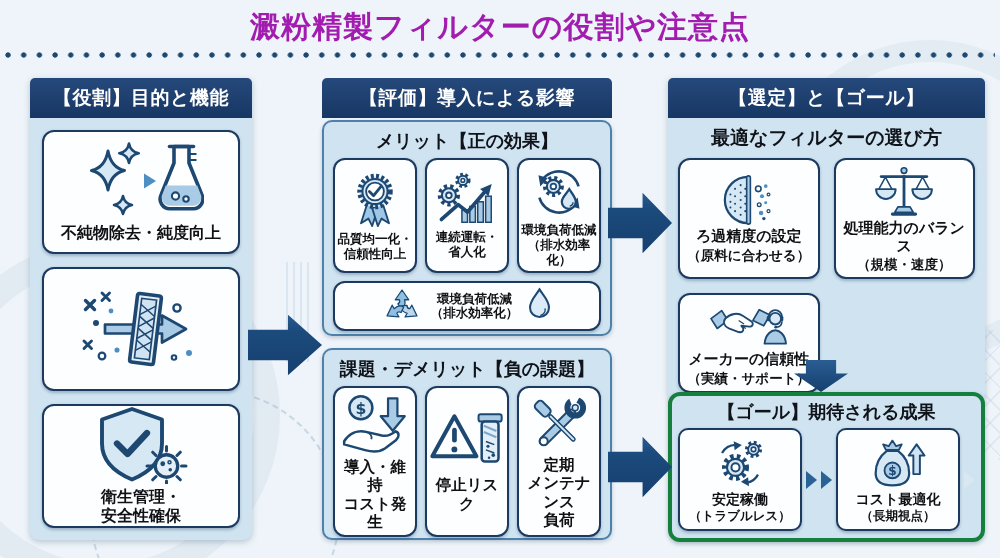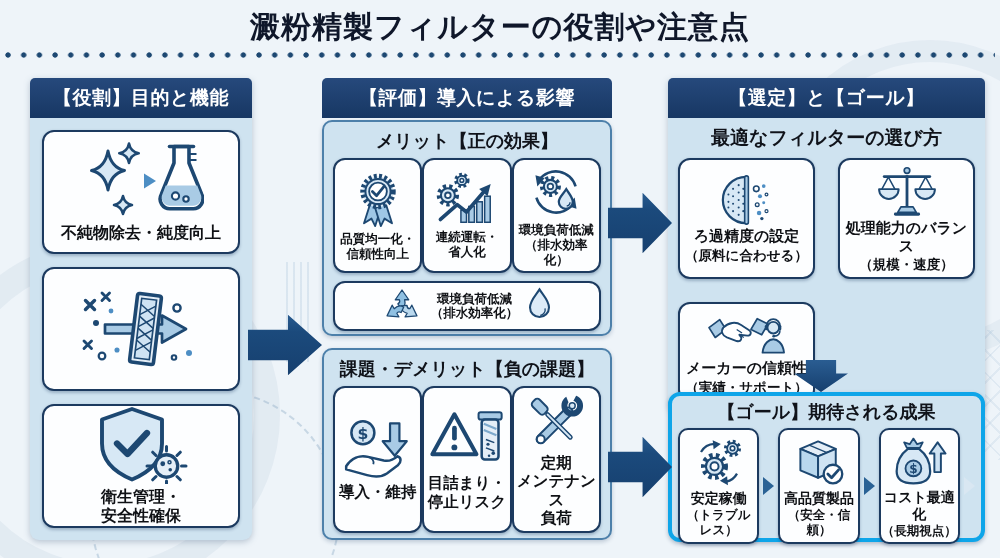--- a/index.html
+++ b/index.html
@@ -20,21 +20,21 @@
     background:
       repeating-linear-gradient(45deg, rgba(120,160,195,.25) 0 2px, transparent 2px 16px),
       repeating-linear-gradient(-45deg, rgba(120,160,195,.25) 0 2px, transparent 2px 16px); }
   .hatch.h2 { left:286px; top:262px; width:26px; height:100px;
     background:repeating-linear-gradient(90deg, rgba(120,160,195,.35) 0 2px, transparent 2px 7px); }
   .hatch.h3 { left:735px; top:270px; width:22px; height:120px;
     background:repeating-linear-gradient(0deg, rgba(120,160,195,.30) 0 2px, transparent 2px 7px); }
 
   
   .title { position:absolute; top:7px; left:0; width:100%; text-align:center;
-    font-size:30px; font-weight:bold; color:#0f172a; letter-spacing:1px; }
+    font-size:30px; font-weight:bold; color:#a21caf; letter-spacing:1px; }
   .dotline { position:absolute; top:52px; left:5px; right:5px; height:6px;
     background-image:radial-gradient(circle at 3px 3px, #1d4872 2.3px, rgba(0,0,0,0) 3px);
     background-size:15.7px 6px; background-repeat:repeat-x; }
 
   
   .colpanel { position:absolute; display:flex; flex-direction:column;
     filter:drop-shadow(0 2px 3px rgba(20,50,90,.25)); }
   .hdr { height:40px; flex:0 0 40px; display:flex; align-items:center; justify-content:center;
     background:linear-gradient(#26497c,#173763); color:#fff; font-weight:bold; font-size:19px;
     border-radius:5px 5px 0 0; letter-spacing:.5px; }
@@ -62,38 +62,38 @@
   #role-body .wbox { flex:1; gap:4px; }
   #role-body .lbl { font-size:16px; }
 
   
   #eval-header { position:absolute; left:322px; top:78px; width:290px; }
   .mid-sub { position:absolute; left:322px; width:290px; padding:4px 9px 26px;
     box-shadow:0 2px 4px rgba(20,50,90,.22); }
   #merit-panel { top:120px; height:216px; }
   #demerit-panel { top:348px; height:192px; }
   .mid-sub .subtitle { font-size:18px; padding:3px 0 5px; }
-  .row3 { flex:1; display:flex; gap:0; }
+  .row3 { flex:1; display:flex; gap:8px; }
   .row3 .wbox { flex:1; gap:3px; padding:4px 2px; }
   #merit-panel .lbl { font-size:12.5px; }
   #demerit-panel .lbl { font-size:15.5px; }
   .banner { margin-top:8px; flex:0 0 50px; flex-direction:row !important; gap:8px; }
   .banner .lbl { font-size:15.5px; }
 
   
   #select-panel { left:668px; top:78px; width:317px; height:284px; }
   #select-body { padding:5px 10px 10px; display:flex; flex-direction:column; }
   #select-body .subtitle { font-size:19px; padding:2px 0 7px; }
-  .grid22 { flex:1; display:grid; grid-template-columns:1fr 1fr; gap:23px; }
+  .grid22 { flex:1; display:grid; grid-template-columns:1fr 1fr; gap:14px; }
   .grid22 .wbox { gap:2px; padding:4px 2px; }
   .grid22 .lbl.main { font-size:15px; }
   .grid22 .lbl.sub { font-size:13.5px; }
 
   #goal-panel { position:absolute; left:668px; top:392px; width:317px; height:150px;
-    background:#cfe3f0; border:4px solid #0ea5e9; border-radius:12px;
+    background:#cfe3f0; border:4px solid #15803d; border-radius:12px;
     display:flex; flex-direction:column; padding:2px 6px 7px;
     box-shadow:0 2px 4px rgba(20,50,90,.3); }
   #goal-panel .subtitle { font-size:18px; padding:2px 0 4px; }
   .goalrow { flex:1; display:flex; align-items:stretch; gap:4px; }
   .goalrow .wbox { flex:1; gap:2px; border-radius:10px; padding:3px 1px; }
   .goalrow .lbl.main { font-size:14px; }
   .goalrow .lbl.sub { font-size:12.5px; }
   .tri { align-self:center; width:0; height:0; flex:0 0 auto;
     border-top:9px solid transparent; border-bottom:9px solid transparent;
     border-left:11px solid #2a6295; }
@@ -277,38 +277,38 @@
       <div class="wbox">
         <svg class="icon" width="71" height="63" viewBox="0 0 68 60">
           <circle cx="20" cy="15" r="11" fill="#d7e8f5" stroke="#1d4872" stroke-width="2.4"></circle>
           <text x="20" y="20.5" text-anchor="middle" font-size="15" font-weight="bold" fill="#1d4872">$</text>
           <path d="M46 6 h9 v17 h7 L50.5 37 L39 23 h7 Z" fill="#a9cbe5" stroke="#1d4872" stroke-width="2.1" stroke-linejoin="round"></path>
           <path d="M4 47 C9 39 17 36 25 38 L40 41.5 C45 42.5 49 41 53 37.5 C57 38.5 57 43 53.5 46 L43 54 C38.5 57 31 57.5 24 55.5 L4 50 Z" fill="#fff" stroke="#1d4872" stroke-width="2.4" stroke-linejoin="round"></path>
           <path d="M25 38 C29 39 31 42 30 45" fill="none" stroke="#1d4872" stroke-width="1.7"></path>
         </svg>
         <div class="lbl">
           <span class="ln">導入・維持</span>
+          <span class="ln">コスト発生</span>
         </div>
       </div>
 
       <div class="wbox">
         <svg class="icon" width="76" height="63" viewBox="0 0 72 60">
           <rect x="47" y="4" width="22" height="7" rx="2" fill="#a9cbe5" stroke="#1d4872" stroke-width="1.9"></rect>
           <rect x="50" y="11" width="16" height="38" rx="3" fill="#e4eef7" stroke="#1d4872" stroke-width="2.4"></rect>
           <path d="M52 15 l12 5 M52 21 l12 5" stroke="#7da9cc" stroke-width="2"></path>
           <path d="M54 30 l8 3 M54 38 l8 3" stroke="#1d4872" stroke-width="1.4"></path>
           <circle cx="56" cy="34.5" r="1.5" fill="#1d4872"></circle>
           <circle cx="61" cy="43" r="1.7" fill="#1d4872"></circle>
           <circle cx="57" cy="45.5" r="1.2" fill="#1d4872"></circle>
           <path d="M24 6 L45 44 H3 Z" fill="#fdfeff" stroke="#1d4872" stroke-width="3.8" stroke-linejoin="round"></path>
           <rect x="21.8" y="17" width="4.5" height="14" rx="2.2" fill="#1d4872"></rect>
           <circle cx="24" cy="37.5" r="2.8" fill="#1d4872"></circle>
         </svg>
         <div class="lbl">
-          <span class="ln">目詰まり・</span>
           <span class="ln">停止リスク</span>
         </div>
       </div>
 
       <div class="wbox">
         <svg class="icon" width="63" height="59" viewBox="0 0 64 60">
           <path d="M44 20 L16 48" stroke="#1d4872" stroke-width="10.5" stroke-linecap="round"></path>
           <path d="M44 20 L16 48" stroke="#a9cbe5" stroke-width="6.5" stroke-linecap="round"></path>
           <circle cx="16" cy="48" r="4" fill="#fff" stroke="#1d4872" stroke-width="2"></circle>
           <circle cx="48" cy="14" r="8" fill="none" stroke="#1d4872" stroke-width="6"></circle>
@@ -431,32 +431,20 @@
           <circle cx="47" cy="16" r="7" fill="none" stroke="#1d4872" stroke-width="5" stroke-dasharray="2.8 2.6"></circle>
           <circle cx="47" cy="16" r="6" fill="#d7e8f5" stroke="#1d4872" stroke-width="2"></circle>
           <circle cx="47" cy="16" r="2.5" fill="#fff" stroke="#1d4872" stroke-width="1.8"></circle>
         </svg>
         <div class="lbl main">安定稼働</div>
         <div class="lbl sub">（トラブルレス）</div>
       </div>
 
       <div class="tri"></div>
 
-      <div class="wbox">
-        <svg class="icon" width="60" height="54" viewBox="0 0 64 58">
-          <polygon points="12,16 31,8 50,16 31,24" fill="#e4eef7" stroke="#1d4872" stroke-width="2.1" stroke-linejoin="round"></polygon>
-          <polygon points="12,16 31,24 31,47 12,39" fill="#b9d8ee" stroke="#1d4872" stroke-width="2.1" stroke-linejoin="round"></polygon>
-          <polygon points="31,24 50,16 50,39 31,47" fill="#cfe3f3" stroke="#1d4872" stroke-width="2.1" stroke-linejoin="round"></polygon>
-          <path d="M21.5 12 L40.5 20" stroke="#1d4872" stroke-width="1.3"></path>
-          <circle cx="47" cy="43" r="10" fill="#fff" stroke="#1d4872" stroke-width="2.5"></circle>
-          <polyline points="41.5,43 45.5,47 53,38.5" fill="none" stroke="#1d4872" stroke-width="3" stroke-linecap="round" stroke-linejoin="round"></polyline>
-        </svg>
-        <div class="lbl main">高品質製品</div>
-        <div class="lbl sub">（安全・信頼）</div>
-      </div>
 
       <div class="tri"></div>
 
       <div class="wbox">
         <svg class="icon" width="60" height="54" viewBox="0 0 64 58">
           <path d="M20 17 C12 23 8 32 8 41 C8 50 15 54 26 54 C37 54 44 50 44 41 C44 32 40 23 32 17 Z" fill="#d7e8f5" stroke="#1d4872" stroke-width="2.4"></path>
           <path d="M19 16 L33 16 L36 10 L30 12 L26 6 L22 12 L16 10 Z" fill="#a9cbe5" stroke="#1d4872" stroke-width="1.9" stroke-linejoin="round"></path>
           <circle cx="26" cy="38" r="8.5" fill="#a9cbe5" stroke="#1d4872" stroke-width="2"></circle>
           <text x="26" y="43" text-anchor="middle" font-size="13" font-weight="bold" fill="#1d4872">$</text>
           <path d="M52 10 L60.5 22 h-5 V42 h-7 V22 h-5 Z" fill="#cfe3f3" stroke="#1d4872" stroke-width="2.1" stroke-linejoin="round"></path>

